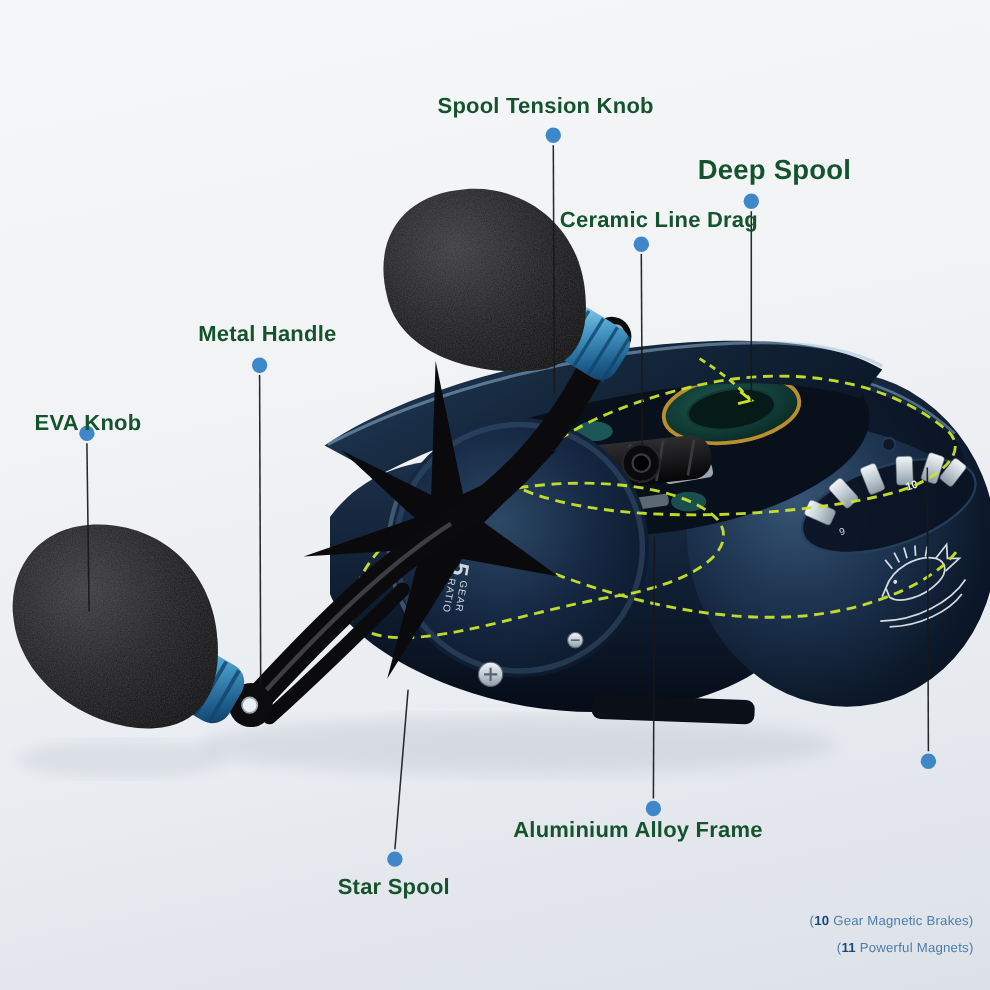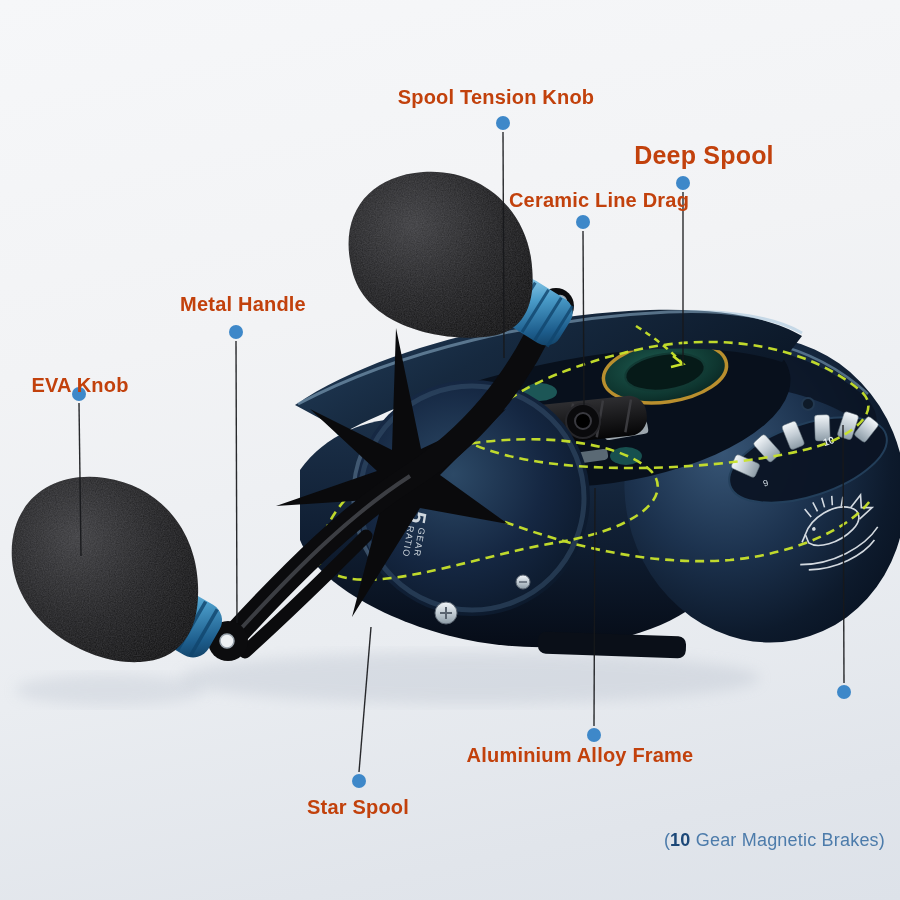--- a/index.html
+++ b/index.html
@@ -5,27 +5,27 @@
   html,body{margin:0;padding:0;}
   body{
     width:900px;height:900px;overflow:hidden;position:relative;
     font-family:"Liberation Sans","DejaVu Sans",sans-serif;
     background:linear-gradient(168deg,#f6f7f9 0%,#f2f3f5 35%,#eaedf1 65%,#e1e5eb 88%,#dde2e9 100%);
   }
   .stage{position:absolute;left:0;top:0;width:900px;height:900px;}
   svg{position:absolute;left:0;top:0;}
   .callout-label{
     position:absolute;transform:translateX(-50%);
-    font-size:20px;font-weight:600;color:#c2410c;letter-spacing:.2px;
+    font-size:20px;font-weight:600;color:#14532d;letter-spacing:.2px;
     white-space:nowrap;line-height:1.15;
   }
   .callout-label.big{font-size:25px;}
   .footnote{
     position:absolute;right:15px;text-align:right;
-    font-size:18px;color:#4d7cab;letter-spacing:.2px;white-space:nowrap;line-height:1.0;
+    font-size:12px;color:#4d7cab;letter-spacing:.2px;white-space:nowrap;line-height:1.0;
   }
   .footnote .num{font-weight:700;color:#1c4878;}
 </style>
 </head>
 <body>
 
 <div class="stage">
 
   <svg width="900" height="900" viewBox="0 0 900 900">
     <defs>
@@ -256,14 +256,15 @@
 
   <div class="callout-label" style="left:496px;top:86px;">Spool Tension Knob</div>
   <div class="callout-label big" style="left:704px;top:141px;">Deep Spool</div>
   <div class="callout-label" style="left:599px;top:189px;">Ceramic Line Drag</div>
   <div class="callout-label" style="left:243px;top:293px;">Metal Handle</div>
   <div class="callout-label" style="left:80px;top:374px;">EVA Knob</div>
   <div class="callout-label" style="left:358px;top:796px;">Star Spool</div>
   <div class="callout-label" style="left:580px;top:744px;">Aluminium Alloy Frame</div>
 
   <div class="footnote" style="top:831px;"><span>(</span><span class="num">10</span><span> Gear Magnetic Brakes)</span></div>
+  <div class="footnote" style="top:855px;"><span>(</span><span class="num">11</span><span> Powerful Magnets)</span></div>
 
 </div>
 
 </body></html>

